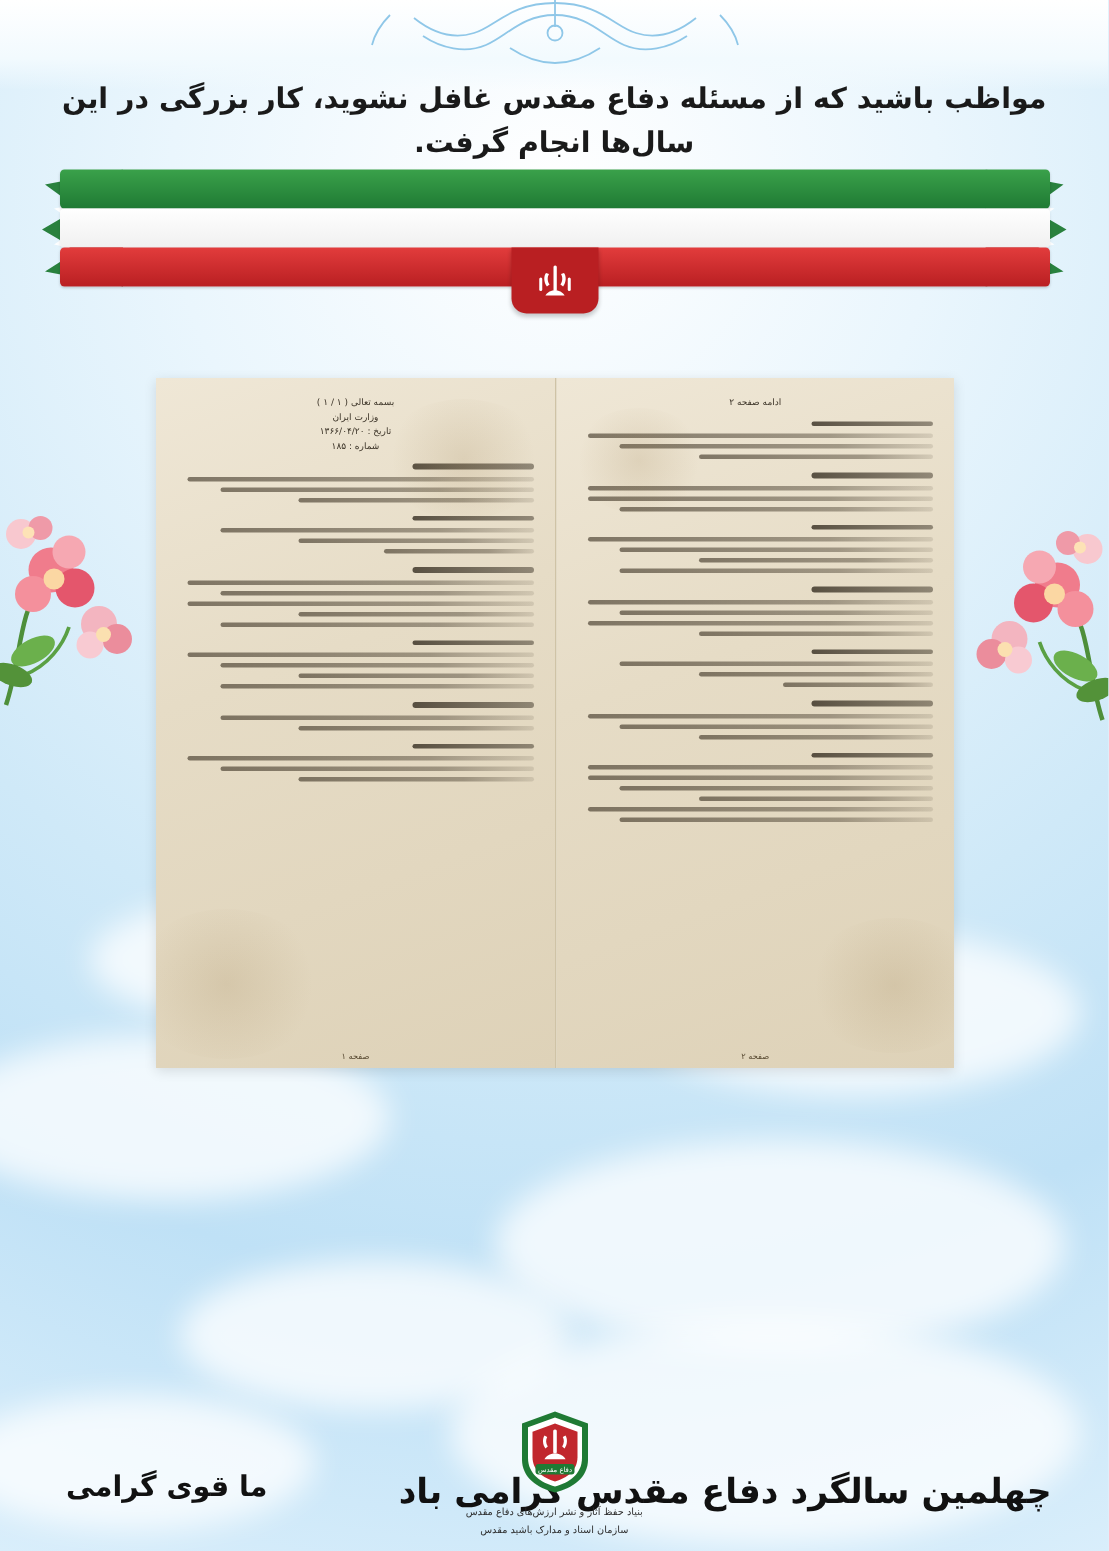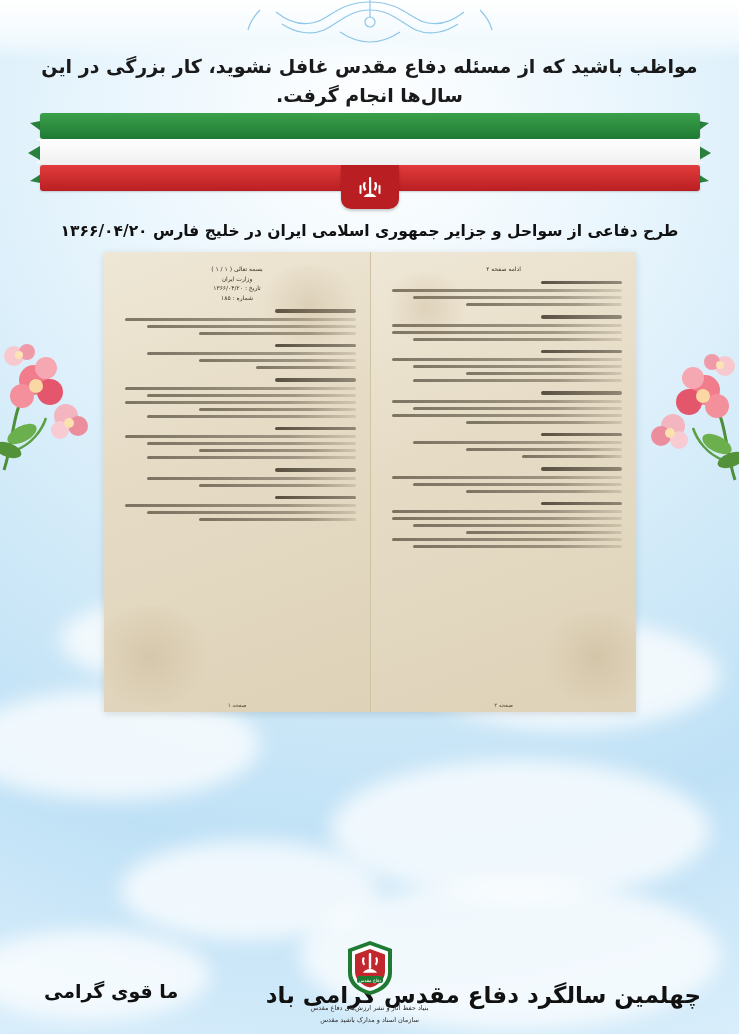--- a/index.html
+++ b/index.html
@@ -204,21 +204,20 @@
           <path d="M7 8 C5.4 10 5.4 14 7.6 17 L9.4 15.6 C7.8 13.4 7.8 10.6 9 8.6 Z"></path>
           <path d="M19 8 C20.6 10 20.6 14 18.4 17 L16.6 15.6 C18.2 13.4 18.2 10.6 17 8.6 Z"></path>
           <path d="M13 19.5 C10 19.5 7.6 21.2 6.6 23 L19.4 23 C18.4 21.2 16 19.5 13 19.5 Z"></path>
           <rect x="2.5" y="11" width="2" height="9" rx="1"></rect>
           <rect x="21.5" y="11" width="2" height="9" rx="1"></rect>
         </g>
       </svg>
     </div>
   </div>
 
-  <div class="doc-title">طرح دفاعی از سواحل و جزایر جمهوری اسلامی ایران در خلیج فارس ۱۳۶۶/۰۴/۲۰</div>
 
   <div class="docs">
 
     <div class="page left">
       <div class="stain" style="width:90px;height:70px;left:10px;top:20px;"></div>
       <div class="stain" style="width:120px;height:90px;right:-20px;bottom:10px;"></div>
       <div class="page-head">ادامه صفحه ۲</div>
       <div id="left-body">
           <div class="blk">
             <div class="hd" title="۱)"></div>

